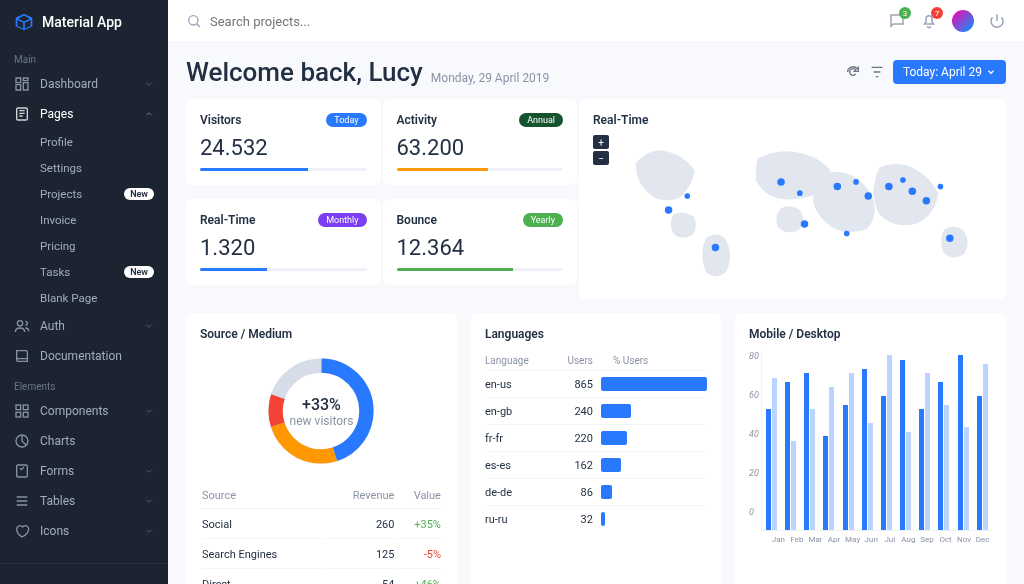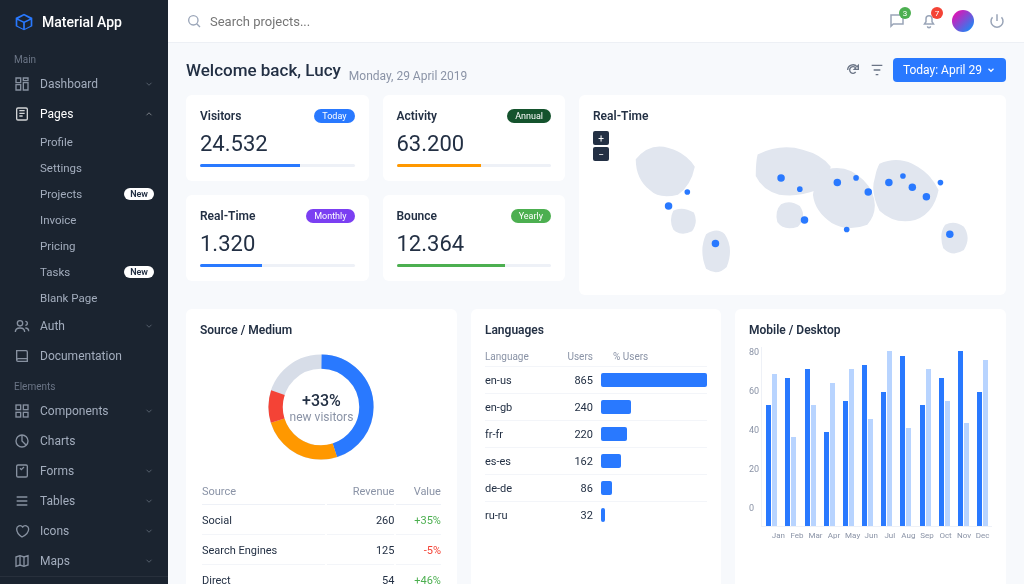--- a/index.html
+++ b/index.html
@@ -28,28 +28,28 @@
 .search-input { border:none; outline:none; font-size:13px; color:#555; flex:1; }
 .topbar-right { display:flex; align-items:center; gap:14px; }
 .top-icon { width:18px; height:18px; color:#9aa5b8; position:relative; cursor:pointer; }
 .top-icon .badge { position:absolute; top:-5px; right:-5px; width:12px; height:12px; border-radius:50%; font-size:8px; color:#fff; display:flex; align-items:center; justify-content:center; }
 .b-green{background:#4caf50}.b-red{background:#f44336}
 .avatar-sm{width:22px;height:22px;border-radius:50%;background:linear-gradient(135deg,#f0a,#09f);}
 .power-icn{width:18px;height:18px;color:#9aa5b8;cursor:pointer;}
 
 .content { padding:14px 18px; overflow:auto; }
 .page-header { display:flex; align-items:center; margin-bottom:12px; }
-.page-title { font-size:17px; font-weight:500; margin-right:8px; }
+.page-title { font-size:26px; font-weight:500; margin-right:8px; }
 .page-date { font-size:12px; color:#8a93a6;margin-top:12px; }
 .header-actions { margin-left:auto; display:flex; gap:8px; align-items:center; }
 .hact-icn { width:16px; height:16px; color:#6b7586; cursor:pointer; }
 .today-btn { background:#2979ff; color:#fff; padding:5px 10px; border-radius:4px; font-size:12px; cursor:pointer; display:flex; align-items:center; gap:4px;}
 .today-btn svg{width:10px;height:10px;}
 
-.grid-top { display:grid; grid-template-columns:1fr 1fr 2.1fr; gap:14px; margin-bottom:14px; }
+.grid-top { display:grid; grid-template-columns:1fr 1fr 2.1fr; gap:2px; margin-bottom:14px; }
 .col-stats { display:flex; flex-direction:column; gap:14px; }
 .card { background:#fff; border-radius:6px; padding:14px; }
 .stat-card { display:flex; flex-direction:column; gap:8px; }
 .stat-head { display:flex; align-items:center; justify-content:space-between; }
 .stat-title { font-size:12px; font-weight:600; }
 .stat-badge { font-size:9px; color:#fff; padding:2px 8px; border-radius:10px; }
 .bg-blue{background:#2979ff}.bg-orange{background:#14532d}.bg-purple{background:#7b3ff2}.bg-green{background:#4caf50}
 .stat-value { font-size:22px; font-weight:400; }
 .progress { height:3px; background:#eef1f7; border-radius:2px; overflow:hidden; }
 .progress-bar { height:100%; }
@@ -78,21 +78,21 @@
 
 
 .lang-head { display:flex; font-size:10px; color:#8a93a6; padding:4px 0; gap:8px;}
 .lang-head span:nth-child(1){width:60px}.lang-head span:nth-child(2){width:40px;text-align:right}.lang-head span:nth-child(3){flex:1;padding-left:12px}
 .lang-row { display:flex; align-items:center; gap:8px; padding:6px 0; font-size:11px; border-top:1px solid #f3f5f9;}
 .lang-row .ln{width:60px}.lang-row .lu{width:40px;text-align:right}
 .lang-bar-track{flex:1;height:14px;}
 .lang-bar{height:100%;background:#2979ff;border-radius:2px;}
 
 
-.barchart { display:flex; gap:2px; height:180px; }
+.barchart { display:flex; gap:2px; height:180px;font-style:italic; }
 .y-axis { display:flex; flex-direction:column; justify-content:space-between; font-size:9px; color:#8a93a6; padding-bottom:14px;}
 .bars-area { flex:1; display:flex; align-items:flex-end; gap:4px; border-left:1px solid #eef1f7; border-bottom:1px solid #eef1f7; padding:0 2px;}
 .bar-group { flex:1; display:flex; gap:1px; align-items:flex-end; justify-content:center; height:100%;}
 .bar { width:5px; background:#2979ff;}
 .bar.light { background:#b8d4ff;}
 .x-labels { display:flex; font-size:8px; color:#8a93a6; margin-top:4px; margin-left:20px;}
 .x-labels span { flex:1; text-align:center;}
 </style>
 </head>
 <body>
@@ -209,30 +209,20 @@
       <span class="lbl">Tables</span>
       <svg class="chev" viewBox="0 0 24 24" fill="none" stroke="currentColor" stroke-width="2">
           <path d="M6 9l6 6 6-6"></path>
         </svg>
     </div>
     <div class="nav-item">
       <svg class="icn" viewBox="0 0 24 24" fill="none" stroke="currentColor" stroke-width="2">
           <path d="M12 21s-8-5-8-12a5 5 0 019-3 5 5 0 019 3c0 7-10 12-10 12z"></path>
         </svg>
       <span class="lbl">Icons</span>
-      <svg class="chev" viewBox="0 0 24 24" fill="none" stroke="currentColor" stroke-width="2">
-          <path d="M6 9l6 6 6-6"></path>
-        </svg>
-    </div>
-    <div class="nav-item">
-      <svg class="icn" viewBox="0 0 24 24" fill="none" stroke="currentColor" stroke-width="2">
-          <path d="M3 6l6-2 6 2 6-2v14l-6 2-6-2-6 2V6z"></path>
-          <path d="M9 4v14M15 6v14"></path>
-        </svg>
-      <span class="lbl">Maps</span>
       <svg class="chev" viewBox="0 0 24 24" fill="none" stroke="currentColor" stroke-width="2">
           <path d="M6 9l6 6 6-6"></path>
         </svg>
     </div>
 
     <div class="sidebar-footer">
       
       
     </div>
   </aside>

